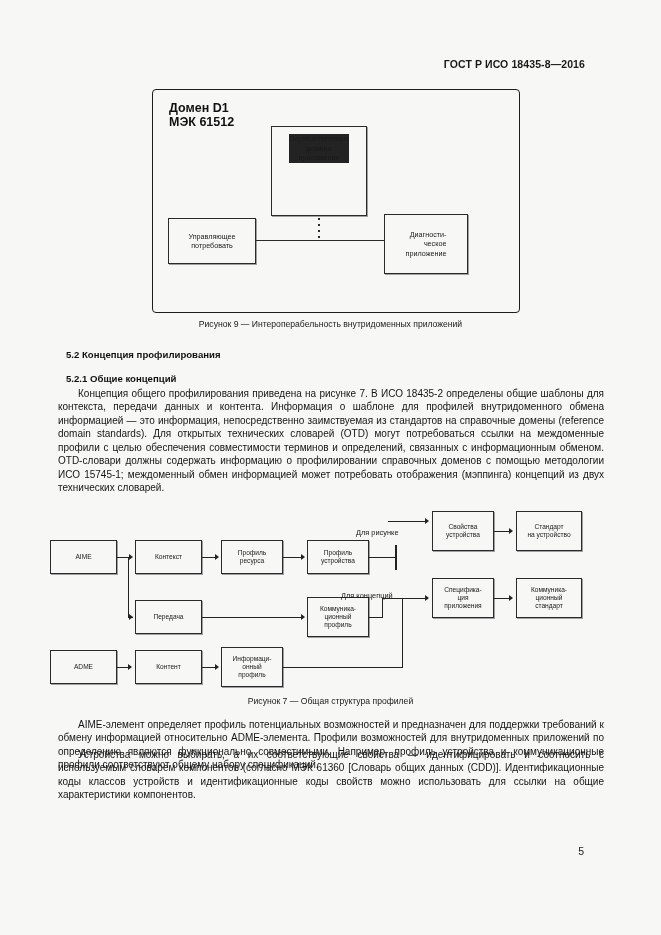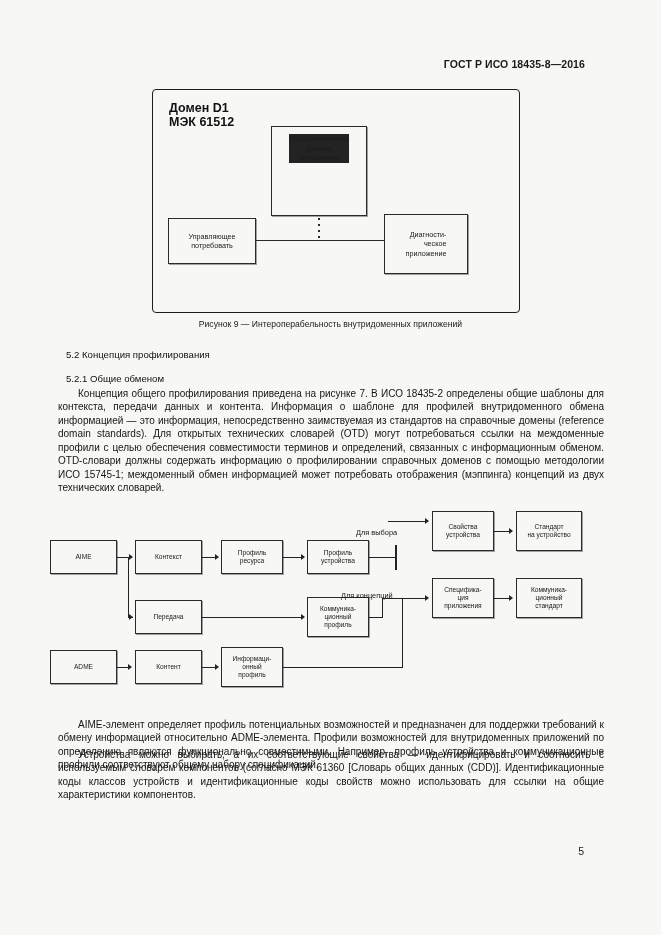--- a/index.html
+++ b/index.html
@@ -109,21 +109,21 @@
     text-align: center;
     font-size: 8.6px;
     color: #1a1a1a;
   }
 
   
   .h2 {
     position: absolute;
     left: 66px;
     font-size: 9.6px;
-    font-weight: normal;
+    font-weight: bold;
     color: #111;
   }
   .para {
     position: absolute;
     left: 58px;
     width: 546px;
     font-size: 10px;
     line-height: 13.45px;
     color: #151515;
     text-align: justify;
@@ -189,21 +189,21 @@
 потребовать</div>
     <div class="hline" id="f6-link"></div>
     <div class="bx" id="f6-diag">Диагности-
 ческое
 приложение</div>
   </div>
 
   <div class="figcap" style="top:319px;">Рисунок 9 — Интероперабельность внутридоменных приложений</div>
 
   <div class="h2" style="top:349px;">5.2 Концепция профилирования</div>
-  <div class="h2" style="top:373px;">5.2.1 Общие обменом</div>
+  <div class="h2" style="top:373px;">5.2.1 Общие концепций</div>
 
   <div class="para" style="top:387px;"><span class="ind"></span><span>Концепция общего профилирования приведена на рисунке 7. В ИСО 18435-2 определены общие шаблоны для контекста, передачи данных и контента. Информация о шаблоне для профилей внутридоменного обмена информацией — это информация, непосредственно заимствуемая из стандартов на справочные домены (reference domain standards). Для открытых технических словарей (OTD) могут потребоваться ссылки на междоменные профили с целью обеспечения совместимости терминов и определений, связанных с информационным обменом. OTD-словари должны содержать информацию о профилировании справочных доменов с помощью методологии ИСО 15745-1; междоменный обмен информацией может потребовать отображения (мэппинга) концепций из двух технических словарей.</span></div>
 
   <div id="fig7">
 
     <div class="bx" style="left:50px;  top:35px;  width:67px; height:34px;">AIME</div>
     <div class="bx" style="left:135px; top:35px;  width:67px; height:34px;">Контекст</div>
     <div class="bx" style="left:221px; top:35px;  width:62px; height:34px;">Профиль
 ресурса</div>
     <div class="bx" style="left:307px; top:35px;  width:62px; height:34px;">Профиль
@@ -224,21 +224,21 @@
 устройства</div>
     <div class="bx" style="left:516px; top:6px;   width:66px; height:40px;">Стандарт
 на устройство</div>
     <div class="bx" style="left:432px; top:73px;  width:62px; height:40px;">Специфика-
 ция
 приложения</div>
     <div class="bx" style="left:516px; top:73px;  width:66px; height:40px;">Коммуника-
 ционный
 стандарт</div>
 
-    <div class="lbl" style="left:356px; top:23px;">Для выбора</div>
+    <div class="lbl" style="left:356px; top:23px;">Для рисунке</div>
     <div class="lbl" style="left:341px; top:86px;">Для концепций</div>
 
     <div class="ln lnh" style="left:117px; top:52px;  width:12px;"></div>
     <div class="ln lnv" style="left:128px; top:52px;  height:60px;"></div>
     <div class="ln lnh" style="left:128px; top:112px; width:5px;"></div>
     <div class="arr" style="left:129px; top:49px;"></div>
     <div class="arr" style="left:129px; top:109px;"></div>
 
     <div class="ln lnh" style="left:202px; top:52px;  width:14px;"></div>
     <div class="arr" style="left:215px; top:49px;"></div>
@@ -270,19 +270,20 @@
 
     <div class="ln lnh" style="left:283px; top:162px; width:120px;"></div>
     <div class="ln lnv" style="left:402px; top:93px;  height:70px;"></div>
     <div class="ln lnh" style="left:402px; top:93px;  width:24px;"></div>
     <div class="arr" style="left:425px; top:90px;"></div>
 
     <div class="ln lnh" style="left:494px; top:93px;  width:16px;"></div>
     <div class="arr" style="left:509px; top:90px;"></div>
   </div>
 
+  <div class="figcap" style="top:696px;">Рисунок 7 — Общая структура профилей</div>
 
   <div class="para" style="top:718px;"><span class="ind"></span><span>AIME-элемент определяет профиль потенциальных возможностей и предназначен для поддержки требований к обмену информацией относительно ADME-элемента. Профили возможностей для внутридоменных приложений по определению являются функционально совместимыми. Например, профиль устройства и коммуникационные профили соответствуют общему набору спецификаций.</span></div>
 
   <div class="para" style="top:748px;"><span class="ind"></span><span>Устройства можно выбирать, а их соответствующие свойства — идентифицировать и соотносить с используемым словарем компонентов (согласно МЭК 61360 [Словарь общих данных (CDD)]. Идентификационные коды классов устройств и идентификационные коды свойств можно использовать для ссылки на общие характеристики компонентов.</span></div>
 
   <div class="pageno">5</div>
 </div>
 
 </body></html>

